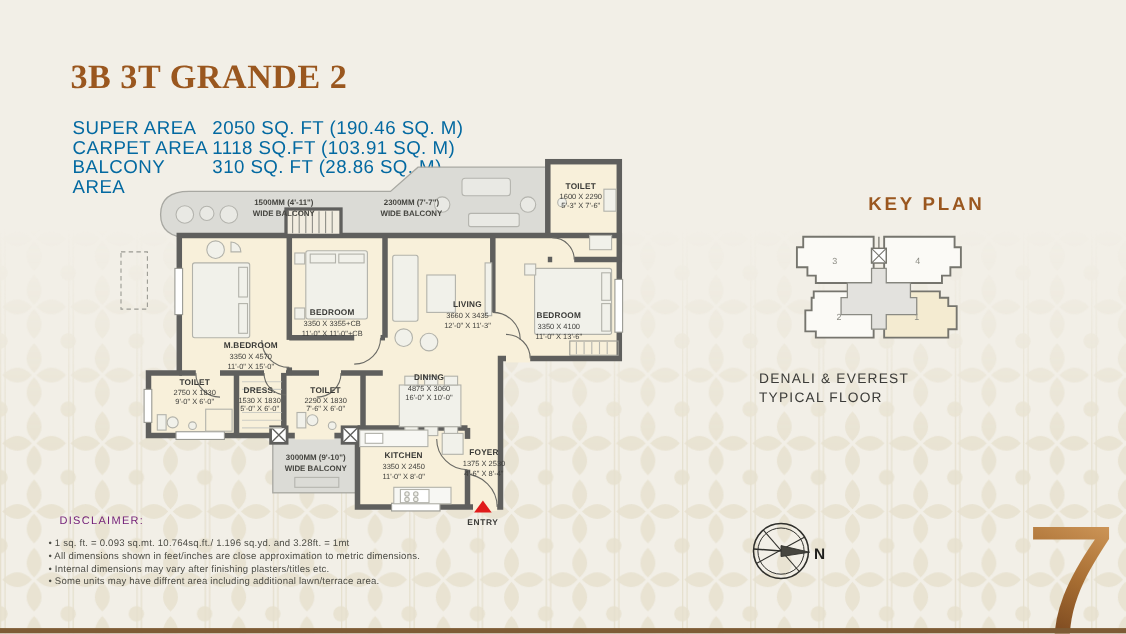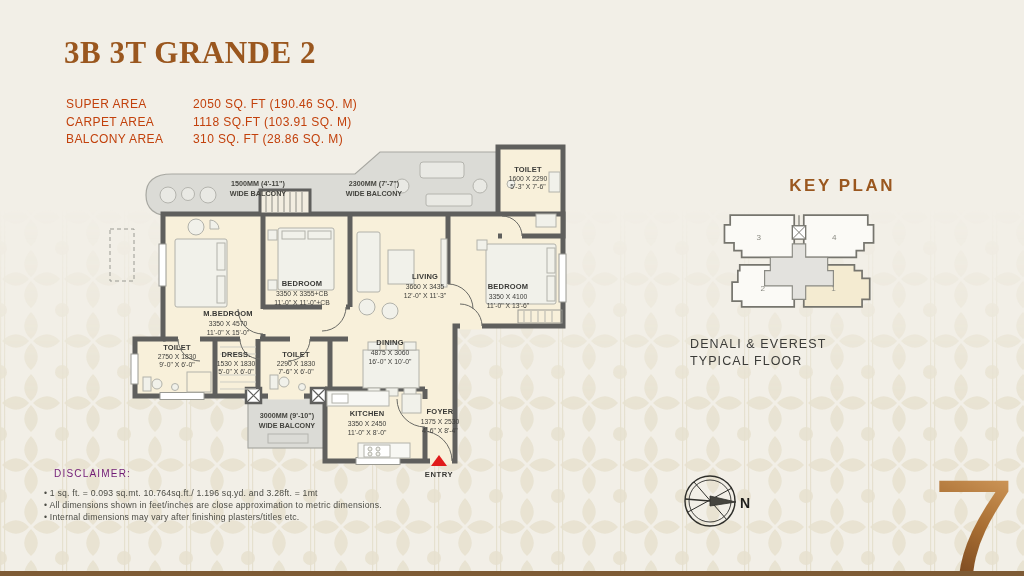--- a/index.html
+++ b/index.html
@@ -5,24 +5,24 @@
   html,body{margin:0;padding:0}
   body{
     position:relative;width:1024px;height:576px;overflow:hidden;
     background:#f2efe7;font-family:"Liberation Sans",sans-serif;
   }
   #bg-pattern{position:absolute;left:0;top:0;width:1024px;height:576px}
   .abs{position:absolute}
 
   
   #page-title{
-    left:64px;top:35px;font-family:"Liberation Serif",serif;font-weight:700;
+    left:64px;top:52px;font-family:"Liberation Serif",serif;font-weight:700;
     font-size:31px;color:#9a571f;letter-spacing:.5px;text-align:right;
   }
-  #area-table{left:66px;top:96px;font-size:12px;color:#c2410c;letter-spacing:.4px}
+  #area-table{left:66px;top:108px;font-size:17px;color:#0369a1;letter-spacing:.4px}
   .area-row{display:flex;line-height:17.5px}
   .area-label{width:127px}
   .area-value{}
 
   
   #plan{left:105px;top:144px}
   .rn{font-family:"Liberation Sans",sans-serif;font-size:7.5px;font-weight:700;fill:#393936;letter-spacing:.2px}
   .rd{font-family:"Liberation Sans",sans-serif;font-size:6.8px;fill:#3e3e3b}
   .bl{font-family:"Liberation Sans",sans-serif;font-size:7.2px;font-weight:600;fill:#44443f}
   .en{font-family:"Liberation Sans",sans-serif;font-size:7.6px;font-weight:700;fill:#393936;letter-spacing:.6px}
@@ -356,15 +356,16 @@
   <text id="compass-n" x="63" y="38">N</text>
 </svg>
 
 <div class="abs" id="floor-number">7</div>
 
 <div class="abs" id="disclaimer-heading">DISCLAIMER:</div>
 <ul class="abs" id="disclaimer-list">
   <li>1 sq. ft. = 0.093 sq.mt. 10.764sq.ft./ 1.196 sq.yd. and 3.28ft. = 1mt</li>
   <li>All dimensions shown in feet/inches are close approximation to metric dimensions.</li>
   <li>Internal dimensions may vary after finishing plasters/titles etc.</li>
+  <li>Some units may have diffrent area including additional lawn/terrace area.</li>
 </ul>
 
 <div class="abs" id="bottom-bar"></div>
 
 </body></html>

